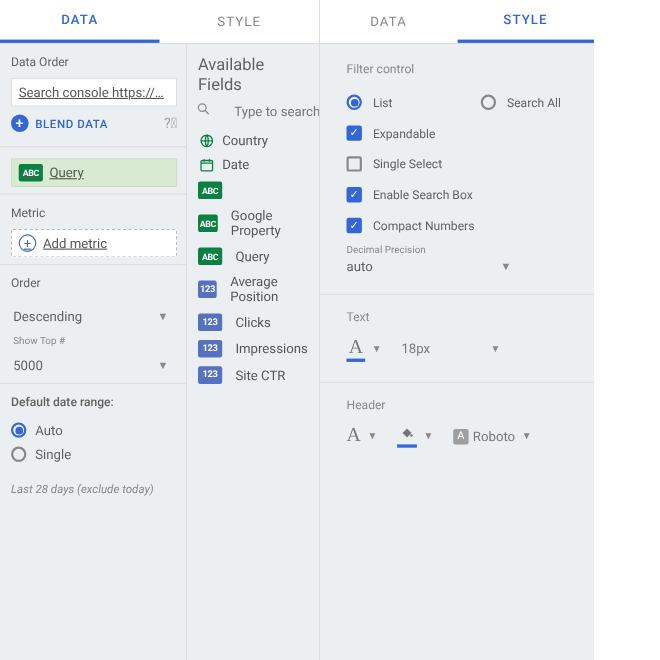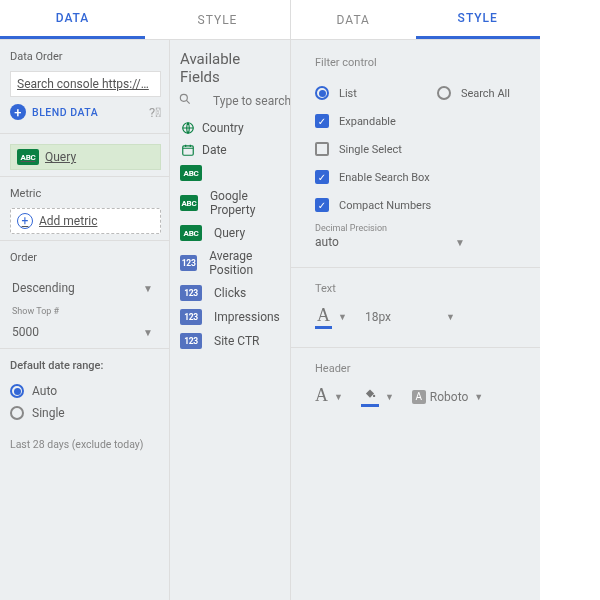--- a/index.html
+++ b/index.html
@@ -29,21 +29,21 @@
   .add-row { background: #fff; border: 1px dashed #bbb; border-radius: 2px; color: #555; }
   .add-row .circle-plus-out { width: 16px; height: 16px; border: 1.5px solid #3367d6; border-radius: 50%; color: #3367d6; display: inline-flex; align-items: center; justify-content: center; font-size: 12px; margin-right: 6px; }
   .hr { border: 0; border-top: 1px solid #ddd; margin: 0; }
   .small-input { display: flex; align-items: center; justify-content: space-between; height: 26px; padding: 6px 8px 0 2px; color: #616161; }
   .dropdown-arrow { color: #888; font-size: 10px; }
   .smalllabel { font-size: 9px; color: #888; padding: 8px 0 0 2px; }
   .radio-row { display: flex; align-items: center; gap: 8px; height: 22px; color: #616161; }
   .radio { width: 14px; height: 14px; border: 2px solid #888; border-radius: 50%; display: inline-flex; align-items: center; justify-content: center; }
   .radio.checked { border-color: #3367d6; }
   .radio.checked .dot { width: 7px; height: 7px; background: #3367d6; border-radius: 50%; }
-  .note { font-size: 10.5px; color: #888; padding: 8px 10px; }
+  .note { font-size: 10.5px; color: #888; padding: 8px 10px; font-style: italic; }
 
   .fields-title { font-size: 15px; color: #616161; padding: 10px 10px 6px; }
   .search-row { display: flex; align-items: center; padding: 0 8px 8px; gap: 21px; color: #888; }
   .search-row input { border: none; background: transparent; outline: none; font-size: 12px; width: 80px; color: #888; }
   .field-row { display: flex; align-items: center; gap: 6px; padding: 4px 10px; color: #555; }
   .icon-sm { width: 16px; display: inline-flex; justify-content: center; }
 
   .rp-body { padding: 16px 10px 10px 24px; }
   .sec-label { font-size: 11px; color: #888; margin-bottom: 10px; }
   .opt-row { display: flex; align-items: center; gap: 10px; height: 28px; color: #616161; font-size: 11px; }

